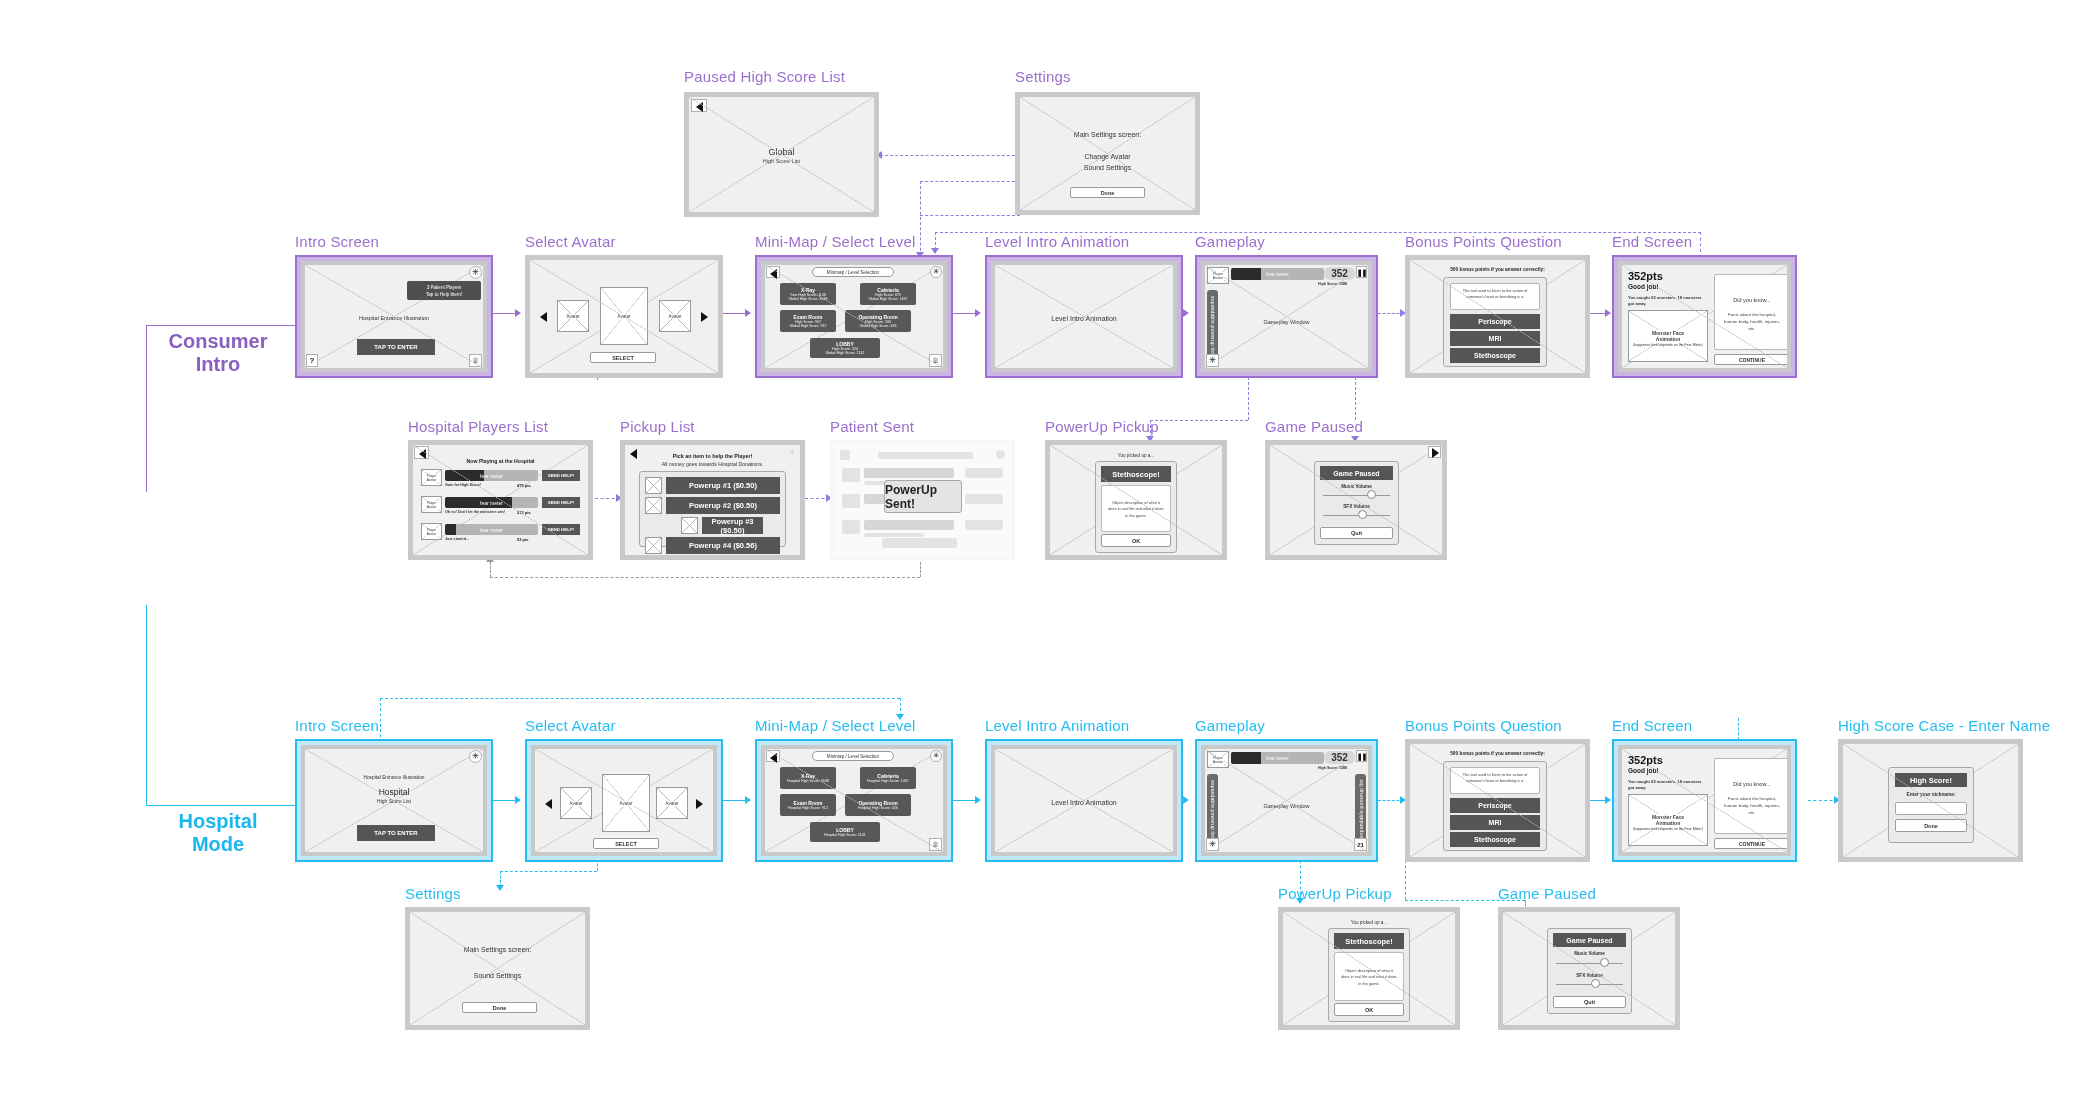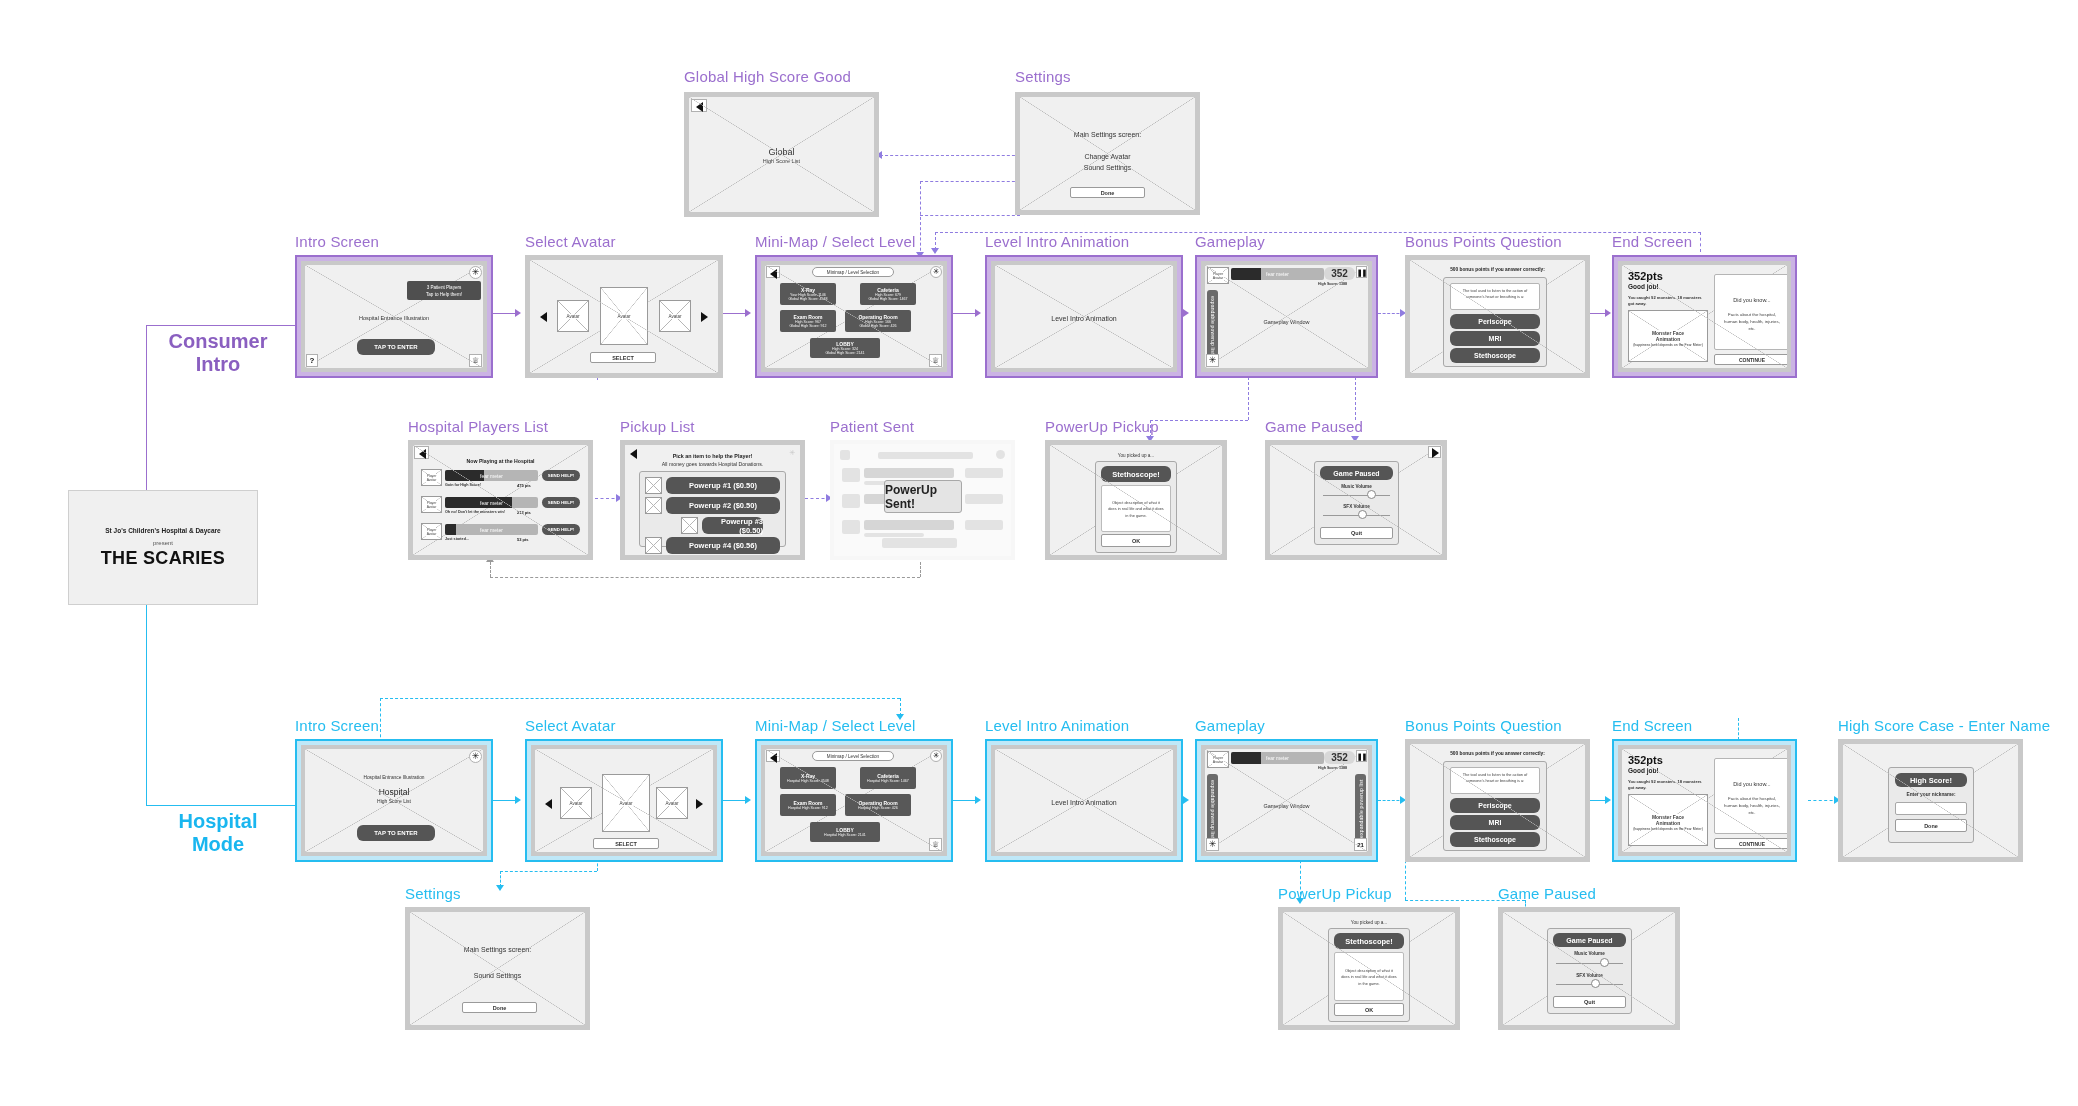--- a/index.html
+++ b/index.html
@@ -34,21 +34,21 @@
     content:""; position:absolute; left:0; top:0; width:100%; height:100%;
     background:linear-gradient(to bottom right, transparent calc(50% - .5px), #b6b6b6 50%, transparent calc(50% + .5px));
     pointer-events:none;
   }
   .stage.xbox::after { background:linear-gradient(to bottom left, transparent calc(50% - .5px), #b6b6b6 50%, transparent calc(50% + .5px)); }
 
   .ctr { position:absolute; left:0; right:0; text-align:center; }
 
   
   .dark-btn {
-    background:#555; color:#fff; text-align:right; border-radius:6px;
+    background:#555; color:#fff; text-align:center; border-radius:0;
     font-weight:bold; display:flex; align-items:center; justify-content:center;
   }
   .light-btn {
     background:#fff; border:1px solid #9a9a9a; border-radius:2px; color:#333;
     text-align:center; font-weight:bold; display:flex; align-items:center; justify-content:center;
   }
   .corner-ico {
     position:absolute; background:#fff; border:1px solid #b0b0b0;
     display:flex; align-items:center; justify-content:center; color:#111;
     line-height:1;
@@ -207,32 +207,27 @@
   <div class="ln v-dash-c" style="left:1300px; top:855px; height:45px;"></div>
   <div class="ln h-dash-c" style="left:1300px; top:900px; width:0;"></div>
   <div class="arw arw-d-c" style="left:1296px; top:898px;"></div>
   <div class="ln v-dash-c" style="left:1405px; top:855px; height:45px;"></div>
   <div class="ln h-dash-c" style="left:1405px; top:900px; width:120px;"></div>
   <div class="ln v-dash-c" style="left:1525px; top:900px; height:10px;"></div>
   <div class="arw arw-d-c" style="left:1521px; top:908px;"></div>
 
   <div class="ln h-dash-c" style="left:1370px; top:800px; width:0;"></div>
 
-  <div id="splash">
-    <div class="s1">St Jo's Children's Hospital &amp; Daycare</div>
-    <div class="s2">present</div>
-    <div class="s3">THE SCARIES</div>
-  </div>
 
   <div class="mode-label mode-purple" style="left:148px; top:330px; width:140px;">Consumer
 Intro</div>
   <div class="mode-label mode-cyan" style="left:148px; top:810px; width:140px;">Hospital
 Mode</div>
 
-  <div class="scr-label lbl-purple" style="left:684px; top:68px;">Global High Score Good</div>
+  <div class="scr-label lbl-purple" style="left:684px; top:68px;">Paused High Score List</div>
   <div class="screen" style="left:684px; top:92px; width:195px; height:125px;">
     <div class="stage xbox">
       <div class="corner-ico" style="left:2px; top:2px; width:16px; height:13px;">
         <span class="tri-l" style="left:4px; top:2px;"></span>
       </div>
       <div class="ctr" style="top:50px; font-size:9px; color:#333;">Global</div>
       <div class="ctr" style="top:61px; font-size:5.5px; color:#444;">High Score List</div>
     </div>
   </div>
 

